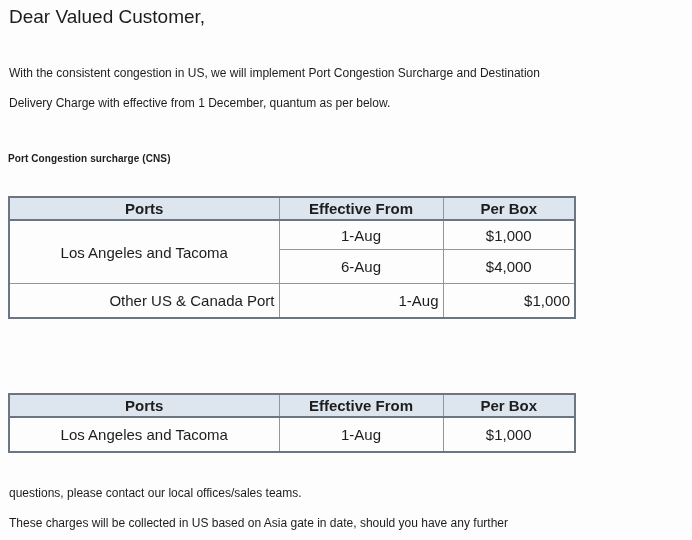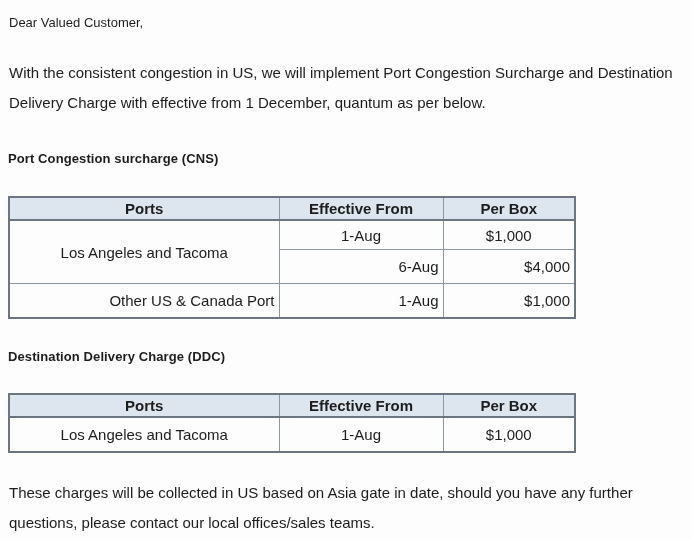--- a/index.html
+++ b/index.html
@@ -16,36 +16,36 @@
     color: #1d1d1d;
   }
   .page {
     position: absolute;
     inset: 0;
     background: var(--page-bg, #fdfdfd);
   }
   .greeting {
     position: absolute;
     left: 9px;
-    top: 13px;
-    font-size: 13px;
+    top: 7px;
+    font-size: 19px;
     line-height: 20px;
   }
   .paragraph {
     position: absolute;
     left: 9px;
-    font-size: 15px;
+    font-size: 12px;
     line-height: 30px;
   }
   .intro { top: 58px; }
   .footer-note { top: 478px; }
   .section-heading {
     position: absolute;
     left: 8px;
-    font-size: 13px;
+    font-size: 10px;
     font-weight: bold;
     line-height: 19px;
     letter-spacing: 0.1px;
   }
   .heading-cns { top: 149px; }
   .heading-ddc { top: 347px; }
   table.charge-table {
     position: absolute;
     left: 8px;
     border-collapse: collapse;
@@ -68,21 +68,21 @@
     background: #fdfdfd;
     margin-top: 20px;
   }
   table.charge-table thead th {
     background: var(--header-bg, #dde5ee);
     font-weight: bold;
     height: 21px;
     border-bottom: 2px solid var(--border-dark, #6b7682);
   }
   .table-cns tr.row-h29 td { height: 28px; }
-  .table-cns tr.row-h33 td { height: 33px; text-align: right; }
+  .table-cns tr.row-h33 td { height: 33px; }
   .table-cns tr.row-h34 td { height: 33px; text-align: right; }
   .table-ddc tr.row-data td { height: 33px; }
 </style>
 </head>
 <body>
 
 <div class="page">
 
   <div class="greeting">Dear Valued Customer,</div>
 
@@ -117,21 +117,20 @@
         <td>$4,000</td>
       </tr>
       <tr class="row-h34">
         <td>Other US &amp; Canada Port</td>
         <td>1-Aug</td>
         <td>$1,000</td>
       </tr>
     </tbody>
   </table>
 
-  <div class="section-heading heading-ddc">Destination Delivery Charge (DDC)</div>
 
   <table class="charge-table table-ddc">
     <colgroup>
       <col class="col-ports">
       <col class="col-effective">
       <col class="col-perbox">
     </colgroup>
     <thead>
       <tr>
         <th>Ports</th>
@@ -142,17 +141,17 @@
     <tbody>
       <tr class="row-data">
         <td>Los Angeles and Tacoma</td>
         <td>1-Aug</td>
         <td>$1,000</td>
       </tr>
     </tbody>
   </table>
 
   <div class="paragraph footer-note">
+    <div>questions, please contact our local offices/sales teams.</div>
     <div>These charges will be collected in US based on Asia gate in date, should you have any further</div>
-    <div>questions, please contact our local offices/sales teams.</div>
   </div>
 
 </div>
 
 </body></html>

